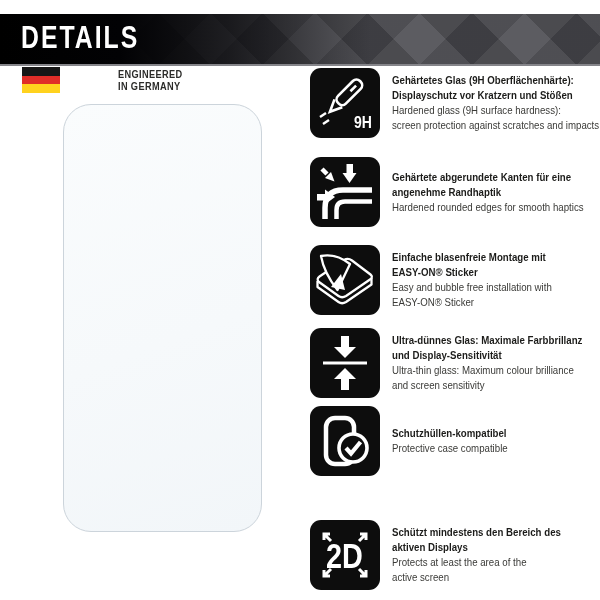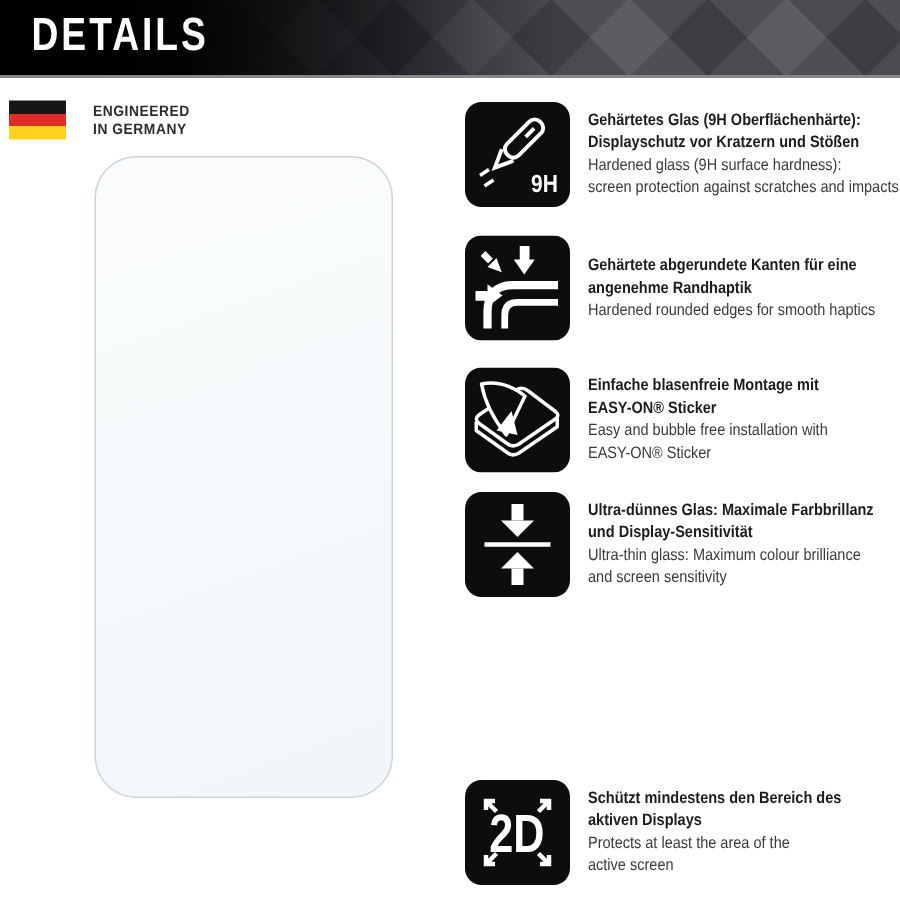--- a/index.html
+++ b/index.html
@@ -5,36 +5,36 @@
   html,body { margin:0; padding:0; }
   body {
     width:600px; height:600px; background:#ffffff; overflow:hidden;
     font-family:"Liberation Sans", sans-serif;
     -webkit-font-smoothing:antialiased;
   }
   .stage { position:relative; width:600px; height:600px; }
 
   
   .banner {
-    position:absolute; left:0; top:0; width:600px; height:50px;
+    position:absolute; left:0; top:14px; width:600px; height:50px;
     border-bottom:2px solid #85858a;
     background:
       linear-gradient(90deg, #000000 0%, #020204 20%, rgba(6,6,9,0.72) 38%, rgba(12,12,16,0) 62%),
       repeating-linear-gradient(45deg, rgba(255,255,255,0.055) 0 37px, rgba(0,0,0,0.10) 37px 74px),
       repeating-linear-gradient(135deg, rgba(255,255,255,0.05) 0 37px, rgba(0,0,0,0.08) 37px 74px),
       #4a4a4f;
   }
   .banner-title {
     position:absolute; left:21px; top:25px;
     transform:translateY(-54%) scaleX(0.8); transform-origin:left center;
     color:#ffffff; font-size:31px; font-weight:bold; letter-spacing:2.5px; white-space:nowrap;
   }
 
   
-  .origin { position:absolute; left:6px; top:67px; display:flex; align-items:flex-start; }
+  .origin { position:absolute; left:22px; top:67px; display:flex; align-items:flex-start;gap:40px; }
   .flag { width:38px; height:26px; flex:0 0 38px; }
   .flag .b { height:9px; background:#161616; }
   .flag .r { height:8px; background:#e02d28; }
   .flag .g { height:9px; background:#ffd21e; }
   .origin-text {
     margin-left:18px; margin-top:2px;
     font-size:10px; font-weight:bold; color:#2b2b29;
     line-height:11.5px; letter-spacing:0.4px; white-space:nowrap;
     transform:scaleX(0.92); transform-origin:left top;
   }
@@ -164,20 +164,36 @@
         <div>Ultra-dünnes Glas: Maximale Farbbrillanz</div>
         <div>und Display-Sensitivität</div>
       </div>
       <div class="fdesc">
         <div>Ultra-thin glass: Maximum colour brilliance</div>
         <div>and screen sensitivity</div>
       </div>
     </div>
   </div>
 
+  <div class="feature f5">
+    <svg class="ficon" viewBox="0 0 70 70">
+      <rect x="0" y="0" width="70" height="70" rx="11" fill="#0d0d0d"></rect>
+      <rect x="16" y="12" width="28" height="46" rx="9" fill="none" stroke="#ffffff" stroke-width="4.5"></rect>
+      <circle cx="43" cy="42" r="14" fill="#0d0d0d" stroke="#ffffff" stroke-width="3.6"></circle>
+      <path d="M36 42 L41 47.5 L50.5 36" fill="none" stroke="#ffffff" stroke-width="4.2"></path>
+    </svg>
+    <div class="ftext">
+      <div class="ftitle">
+        <div>Schutzhüllen-kompatibel</div>
+      </div>
+      <div class="fdesc">
+        <div>Protective case compatible</div>
+      </div>
+    </div>
+  </div>
 
   <div class="feature f6">
     <svg class="ficon" viewBox="0 0 70 70">
       <rect x="0" y="0" width="70" height="70" rx="11" fill="#0d0d0d"></rect>
       <text transform="translate(34.5 48) scale(0.8 1)" text-anchor="middle" font-size="36" font-weight="bold" fill="#ffffff">2D</text>
       <g stroke="#ffffff" stroke-width="3" fill="none">
         <path d="M21 21 L14 14 M14 20 V14 H20"></path>
         <path d="M49 21 L56 14 M50 14 H56 V20"></path>
         <path d="M21 49 L14 56 M14 50 V56 H20"></path>
         <path d="M49 49 L56 56 M56 50 V56 H50"></path>

